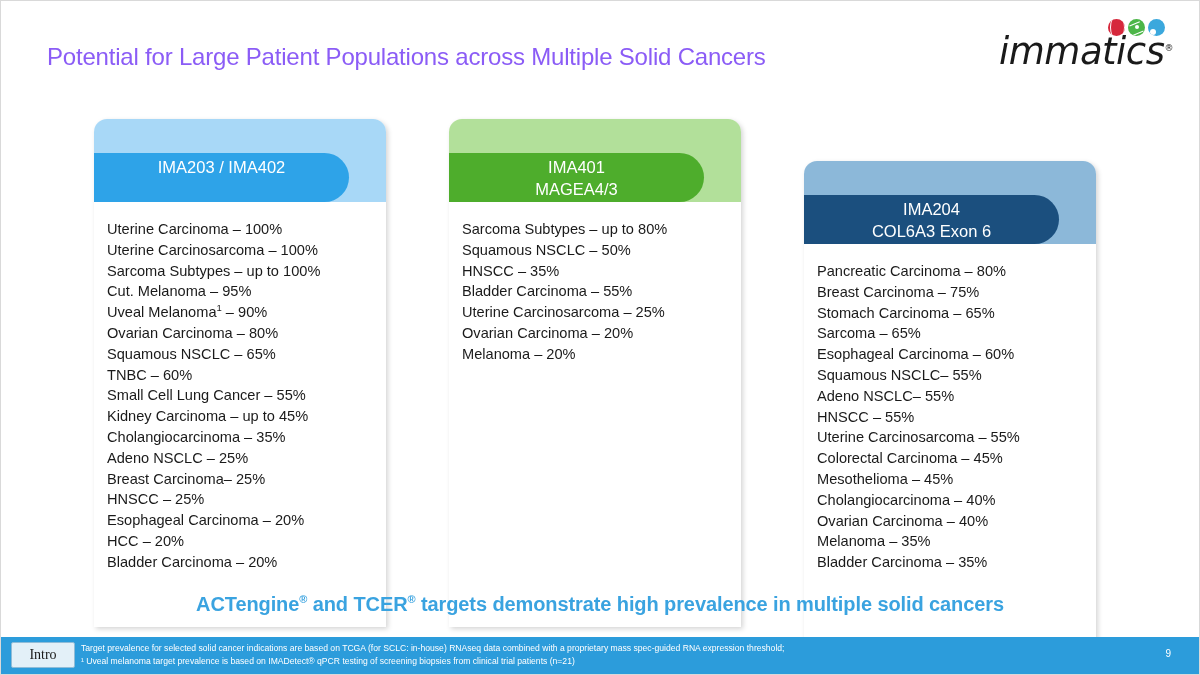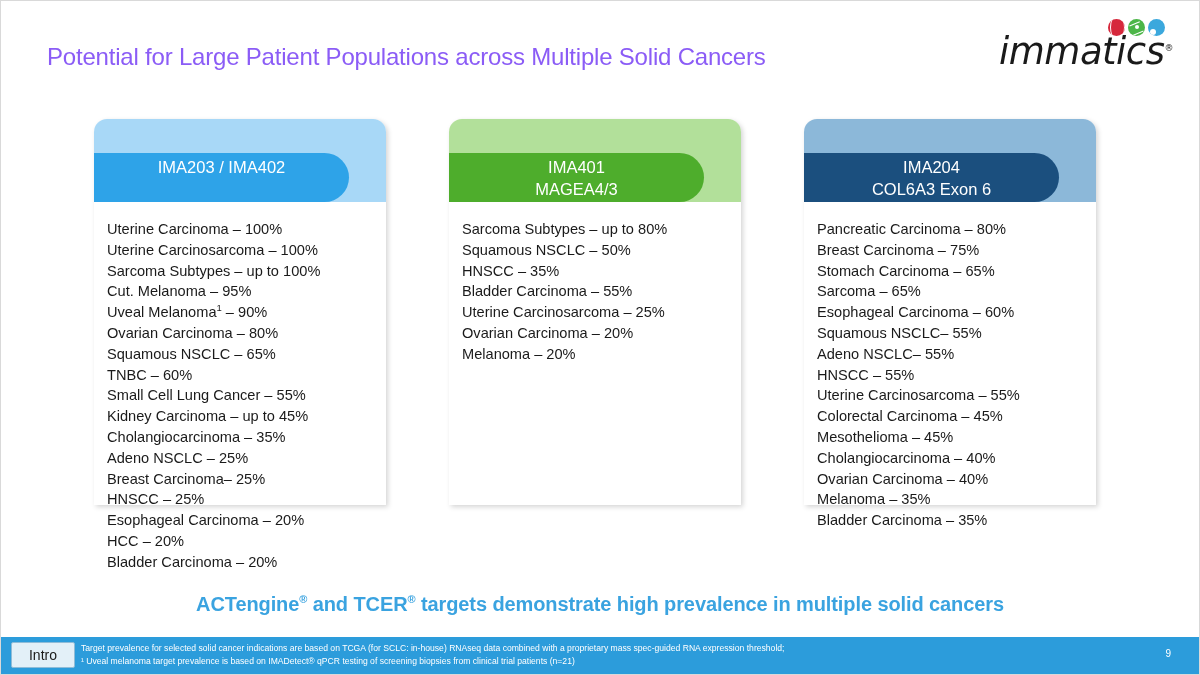--- a/index.html
+++ b/index.html
@@ -112,21 +112,21 @@
     font-size: 9px;
     vertical-align: super;
     font-weight: 400;
   }
 
   
   .card {
     position: absolute;
     top: 118px;
     width: 292px;
-    height: 386px;
+    height: 508px;
     background: #ffffff;
     border-radius: 13px 13px 0 0;
     box-shadow: 2px 2px 5px rgba(0,0,0,0.17);
   }
   .card-head {
     position: absolute;
     left: 0; top: 0;
     width: 100%;
     height: 83px;
     border-radius: 13px 13px 0 0;
@@ -153,21 +153,21 @@
     font-size: 14.6px;
     line-height: 20.8px;
     color: #1a1a1a;
   }
   .card-body .row { white-space: nowrap; }
   sup { font-size: 9.5px; vertical-align: super; line-height: 0; }
 
   
   #card-0 { left: 93px; }
   #card-1 { left: 448px; }
-  #card-2 { left: 803px; }
+  #card-2 { left: 803px; margin-top: 42px; }
 
   
   .tagline {
     position: absolute;
     left: 0; right: 0;
     top: 592px;
     text-align: center;
     font-size: 20px;
     font-weight: bold;
     color: #3aa3e0;
@@ -189,20 +189,21 @@
     top: 5px;
     width: 62px;
     height: 24px;
     background: #e3f0f8;
     border: 1px solid #8fbcd8;
     border-radius: 2px;
     color: #1a1a1a;
     font-size: 14px;
     line-height: 24px;
     text-align: center;
+    font-family: Liberation Serif, serif;
   }
   .footer-notes {
     position: absolute;
     left: 80px;
     top: 5px;
     color: #ffffff;
     font-size: 8.6px;
     line-height: 12.5px;
   }
   .footer-page {

